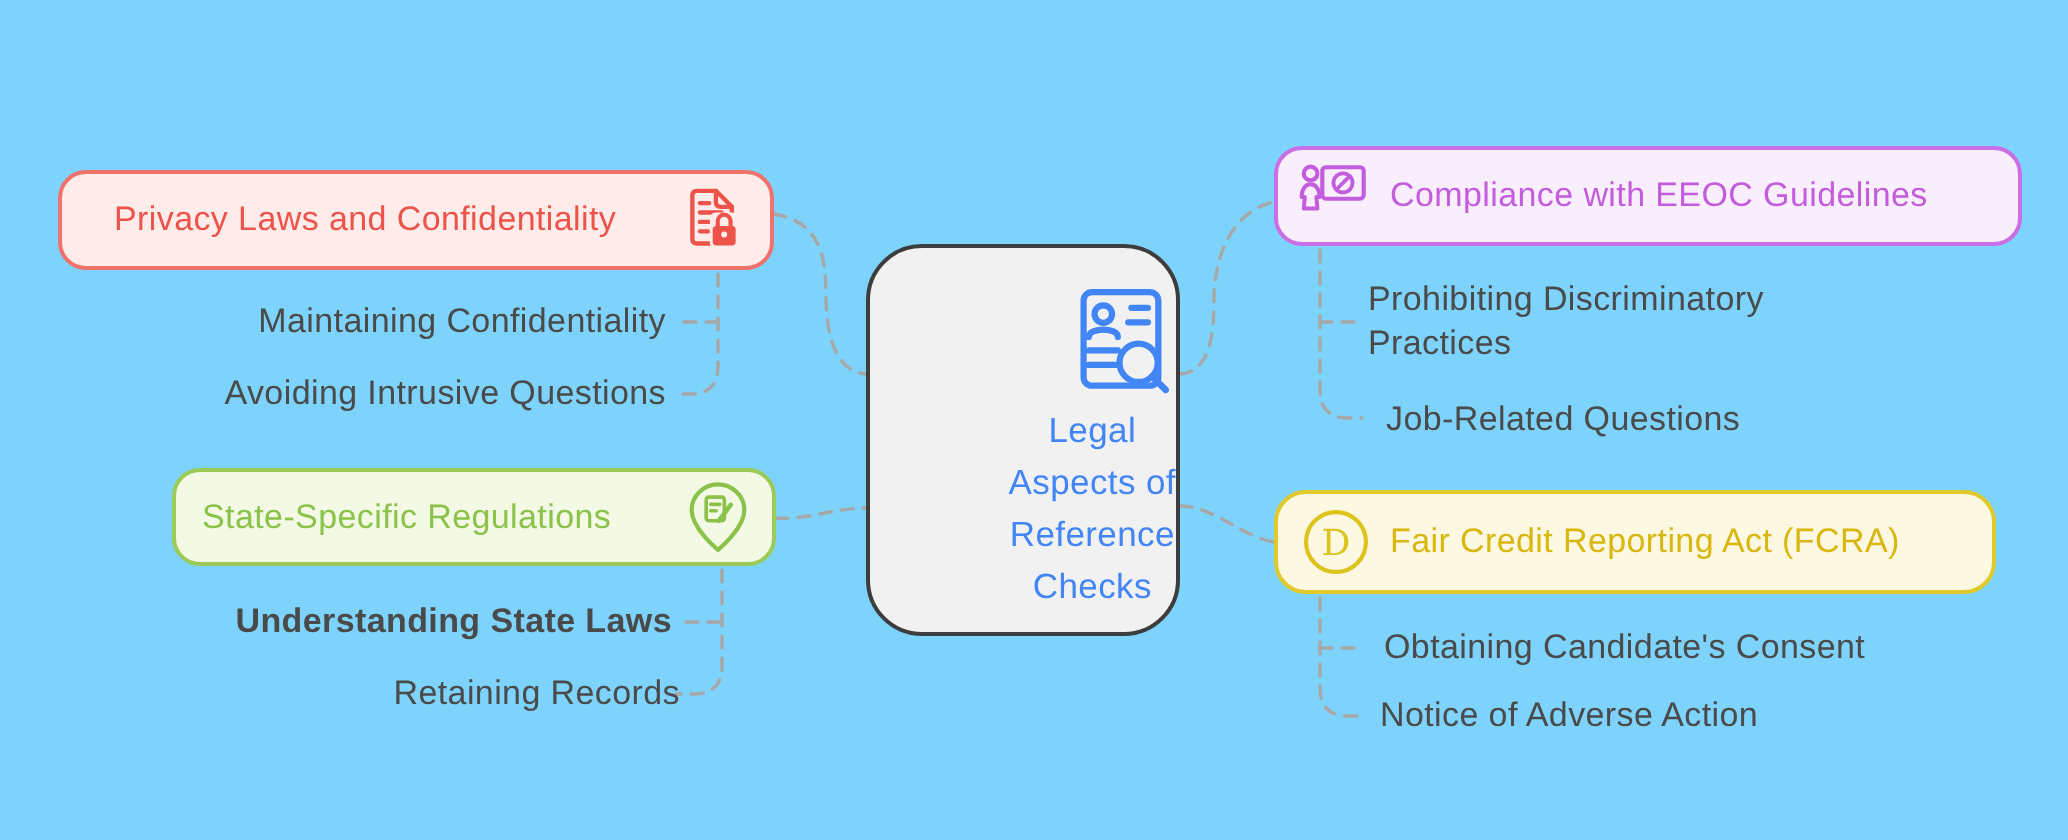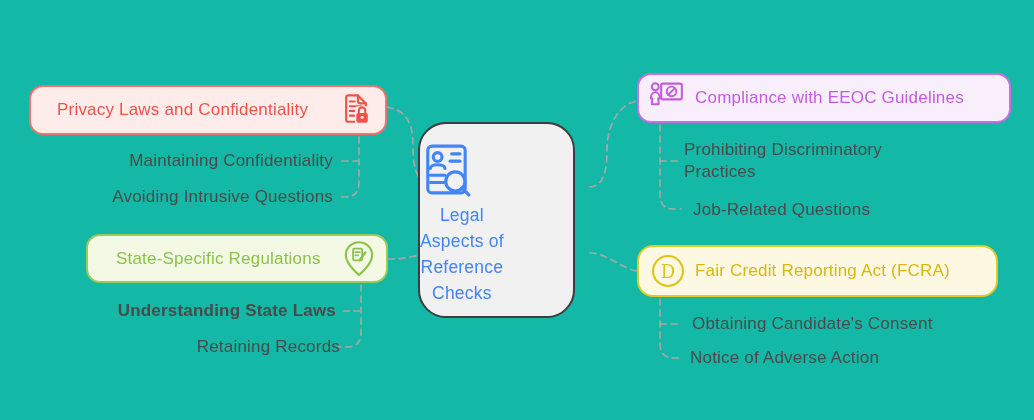--- a/index.html
+++ b/index.html
@@ -1,45 +1,45 @@
 <!DOCTYPE html>
 <html><head>
 <meta charset="utf-8">
 <style>
   html,body{margin:0;padding:0;background:#ffffff;}
   .canvas{
-    position:relative;width:1034px;height:420px;background:#14b8a6;overflow:hidden;
+    position:relative;width:1034px;height:420px;background:#7dd3fc;overflow:hidden;
     font-family:"Liberation Sans",sans-serif;letter-spacing:0.2px;
   }
   svg.links{position:absolute;left:0;top:0;pointer-events:none;}
   .links path{fill:none;stroke:#a7a7a7;stroke-width:1.7;stroke-dasharray:6 5;stroke-linecap:round;}
 
   .node{position:absolute;box-sizing:border-box;display:flex;align-items:center;border-radius:14px;border:2px solid;cursor:default;}
   .node .lbl{font-size:17px;white-space:nowrap;}
 
   .box-privacy{left:29px;top:85px;width:358px;height:50px;border-color:#f1726a;background:#fdecea;padding-left:26px;}
   .box-privacy .lbl{color:#ee5349;}
   .box-privacy .ic{margin-left:auto;margin-right:12px;display:flex;}
 
   .box-state{left:86px;top:234px;width:302px;height:49px;border-color:#9bcb56;background:#f3f9e5;padding-left:13px;}
-  .box-state .lbl{color:#8bc34a;margin-left:15px;}
+  .box-state .lbl{color:#8bc34a;}
   .box-state .ic{margin-left:auto;margin-right:9px;display:flex;}
 
   .box-eeoc{left:637px;top:73px;width:374px;height:50px;border-color:#cb6ee6;background:#f9eefc;padding-left:9px;}
   .box-eeoc .lbl{color:#c45ddd;margin-left:9px;text-align:right;}
   .box-eeoc .ic{display:flex;}
 
   .box-fcra{left:637px;top:245px;width:361px;height:52px;border-color:#e0c92a;background:#fcf8e1;padding-left:11px;border-radius:16px;}
   .box-fcra .lbl{color:#d9b70f;margin-left:9px;}
   .box-fcra .ic{display:flex;}
 
   .center-box{
-    position:absolute;left:418px;top:122px;width:157px;height:196px;box-sizing:border-box;
+    position:absolute;left:433px;top:122px;width:157px;height:196px;box-sizing:border-box;
     border:2px solid #3d3d3d;border-radius:28px;background:#f1f1f2;
-    display:flex;flex-direction:column;align-items:flex-start;
+    display:flex;flex-direction:column;align-items:flex-end;
   }
   .center-box .ic{margin-top:19px;display:flex;}
   .center-title{margin-top:5px;text-align:center;color:#4285f4;font-size:17.5px;line-height:26px;}
 
   .sub{position:absolute;font-size:17px;color:#4a4a4a;white-space:nowrap;line-height:21px;cursor:default;}
   .sub.right-aligned{text-align:left;}
   .sub.wrap{white-space:normal;}
 
   .s-maintaining{right:701px;top:150px;}
   .s-avoiding{right:701px;top:186px;}

